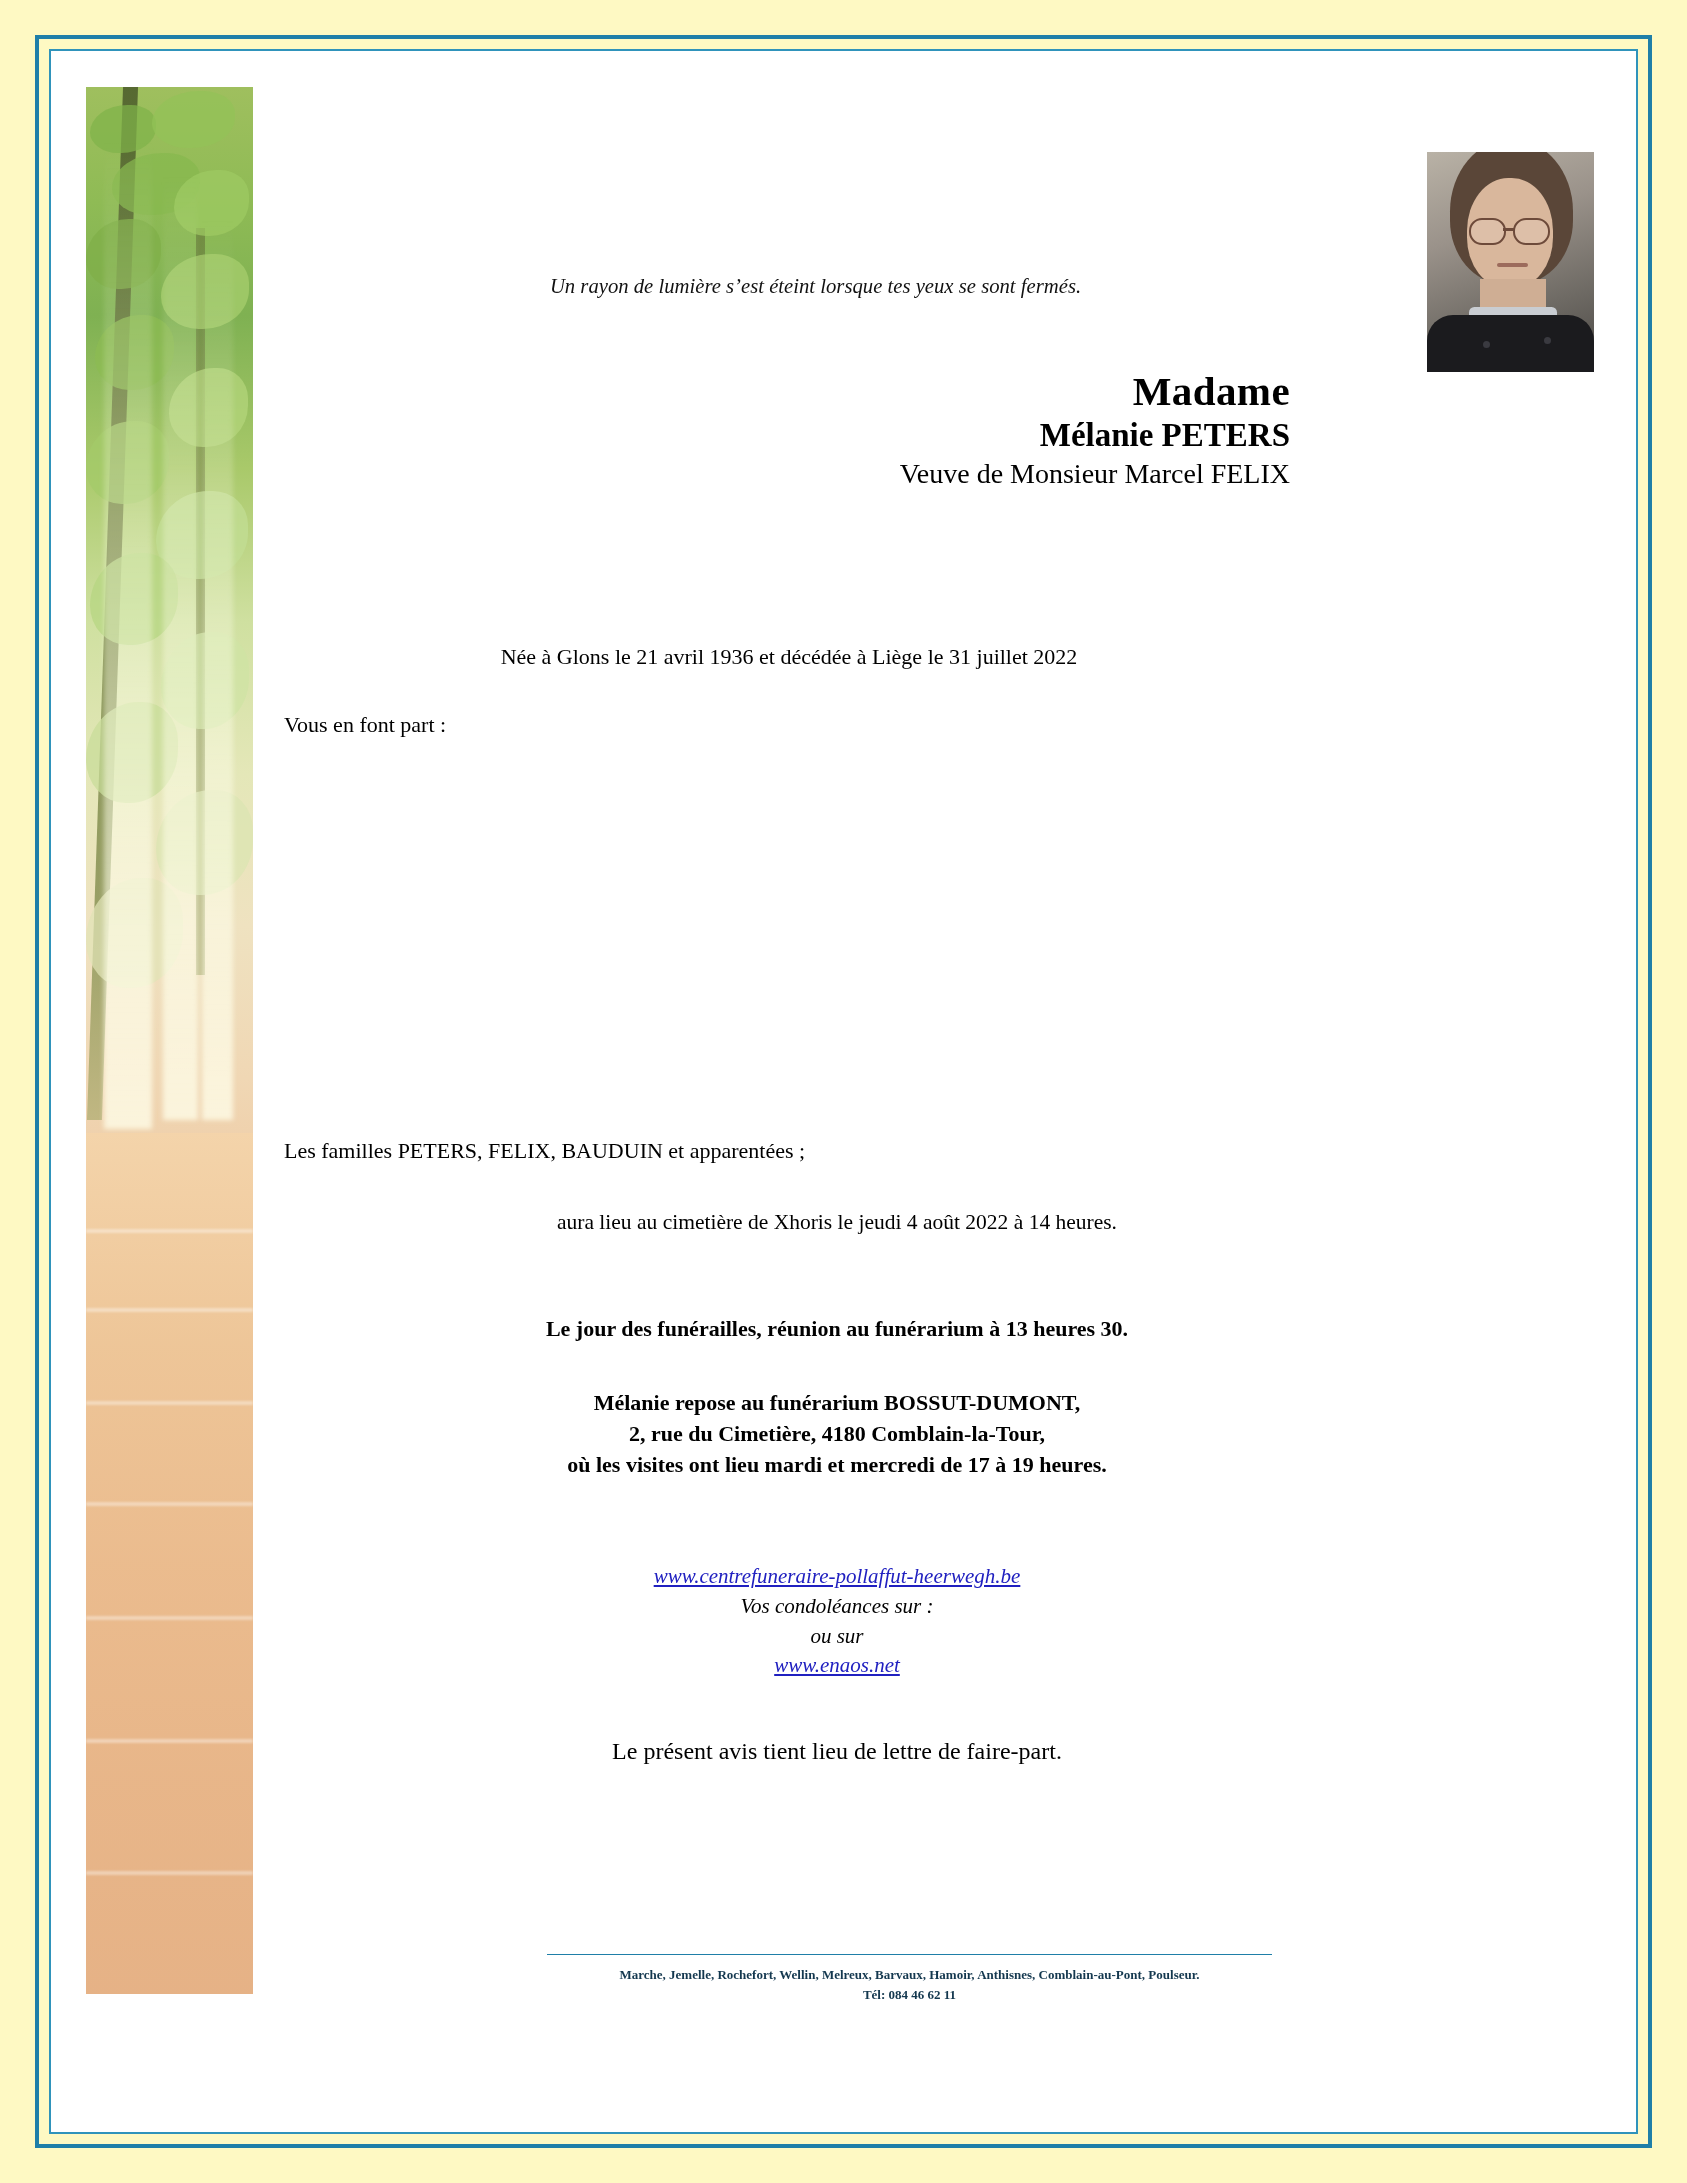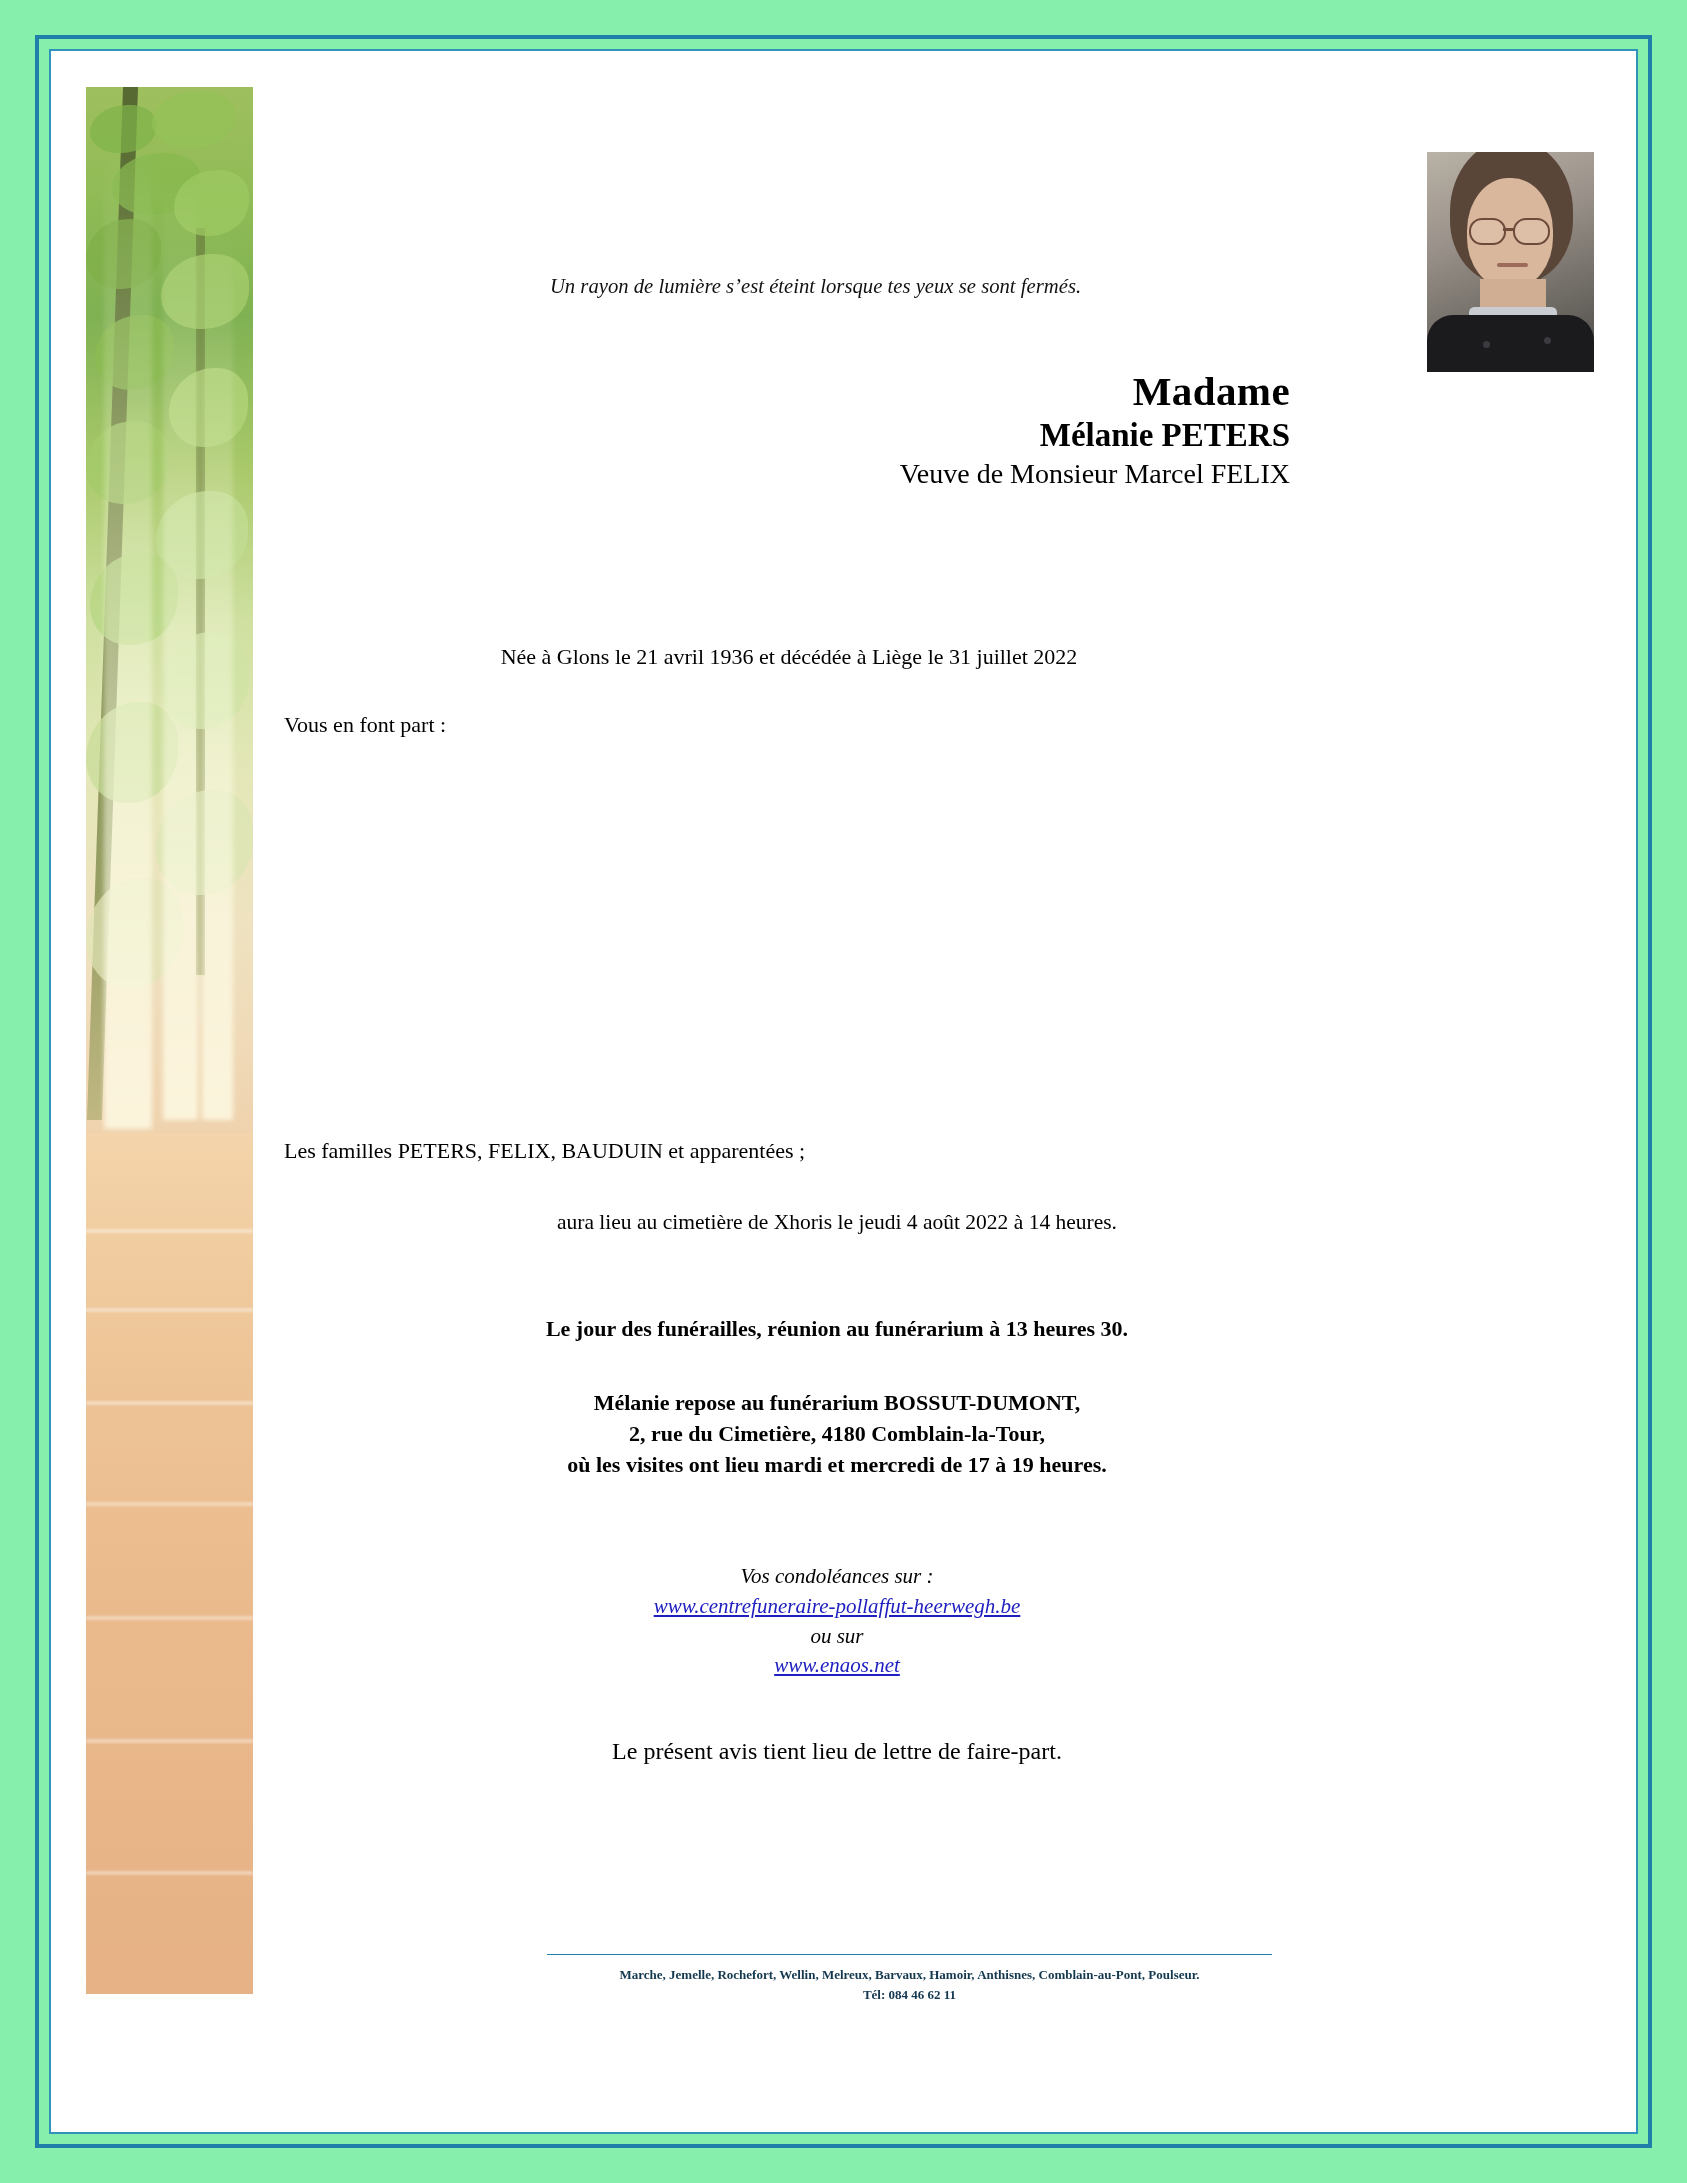--- a/index.html
+++ b/index.html
@@ -13,21 +13,21 @@
     font-family: "Liberation Serif", serif;
     -webkit-font-smoothing: antialiased;
   }
 
   
   .page {
     position: relative;
     width: 1687px;
     height: 2183px;
     box-sizing: border-box;
-    background: #86efac;
+    background: #fef9c3;
     padding: 35px;
   }
   .frame-outer {
     position: absolute;
     left: 35px;
     top: 35px;
     right: 35px;
     bottom: 35px;
     border: 4px solid #1f7fa8;
     box-sizing: border-box;
@@ -504,22 +504,22 @@
 
     <div class="reunion">Le jour des funérailles, réunion au funérarium à 13 heures 30.</div>
 
     <div class="funerarium">
       <div>Mélanie repose au funérarium BOSSUT-DUMONT,</div>
       <div>2, rue du Cimetière, 4180 Comblain-la-Tour,</div>
       <div>où les visites ont lieu mardi et mercredi de 17 à 19 heures.</div>
     </div>
 
     <div class="condol">
+      <div><a href="#">www.centrefuneraire-pollaffut-heerwegh.be</a></div>
       <div>Vos condoléances sur :</div>
-      <div><a href="#">www.centrefuneraire-pollaffut-heerwegh.be</a></div>
       <div>ou sur</div>
       <div><a href="#">www.enaos.net</a></div>
     </div>
 
     <div class="closing">Le présent avis tient lieu de lettre de faire-part.</div>
 
     <div class="footer">
       <div class="footer-rule"></div>
       <div class="footer-towns">Marche, Jemelle, Rochefort, Wellin, Melreux, Barvaux, Hamoir, Anthisnes, Comblain-au-Pont, Poulseur.</div>
       <div class="footer-tel">Tél: 084 46 62 11</div>

